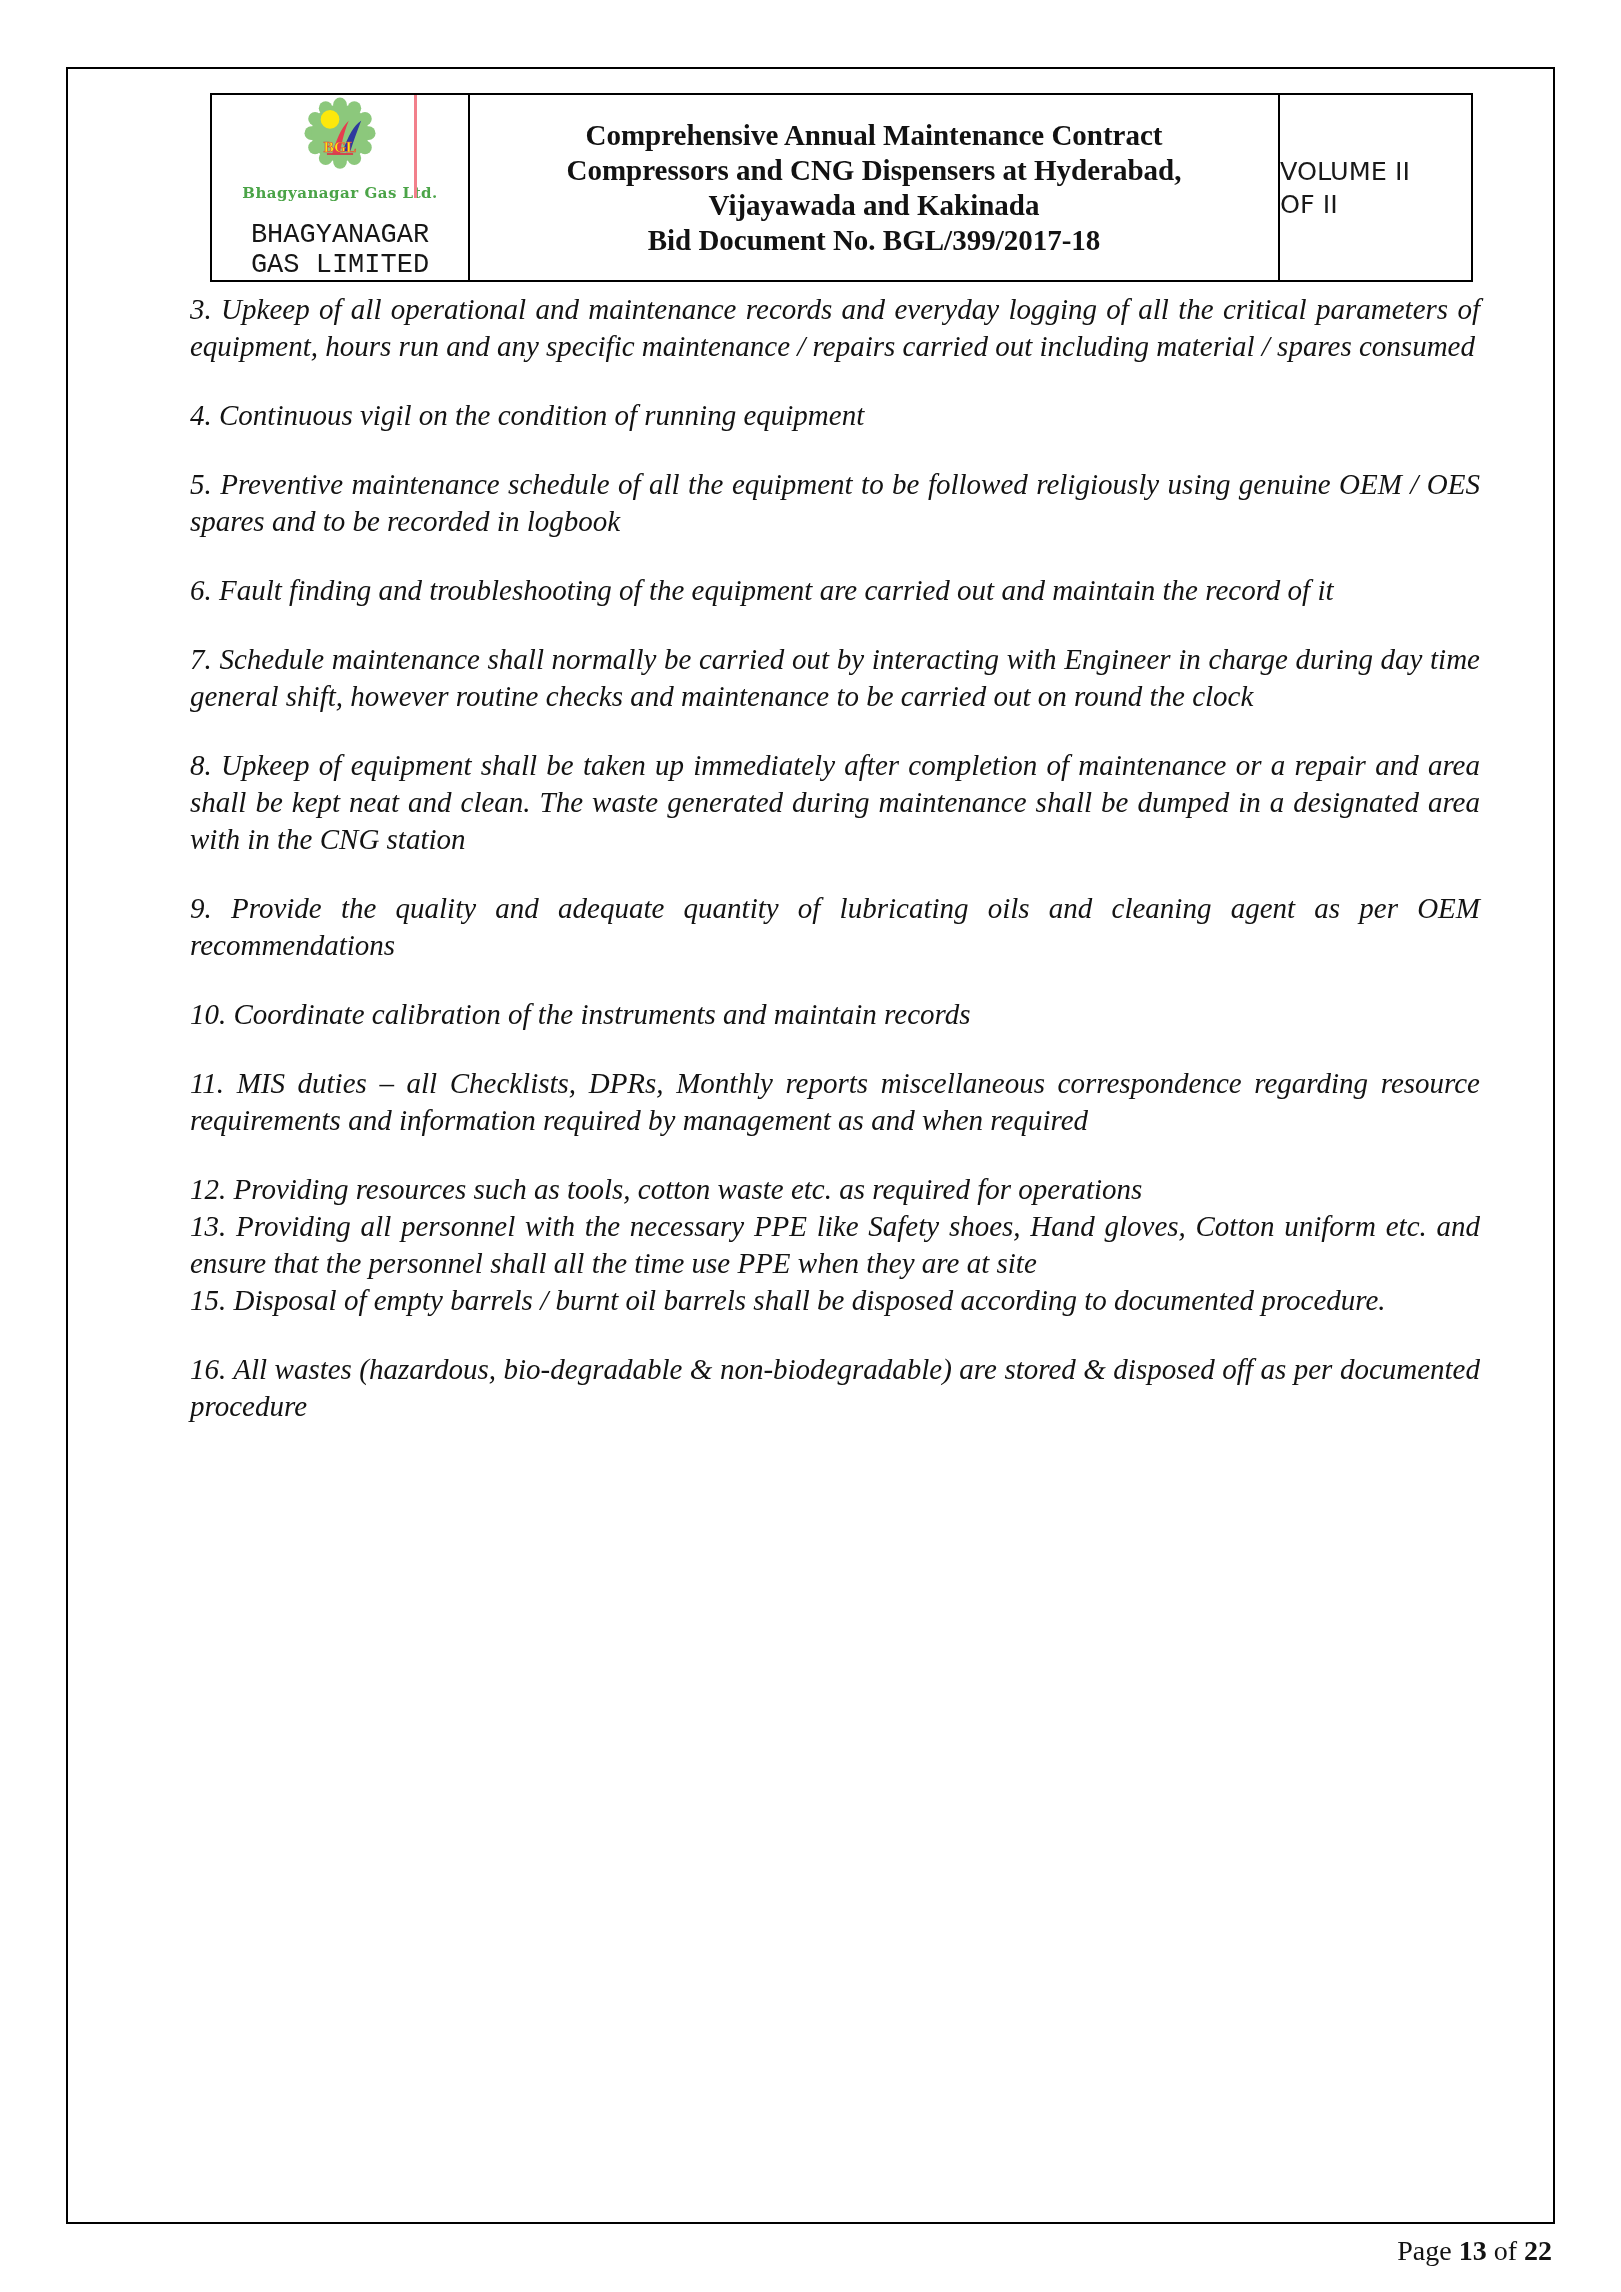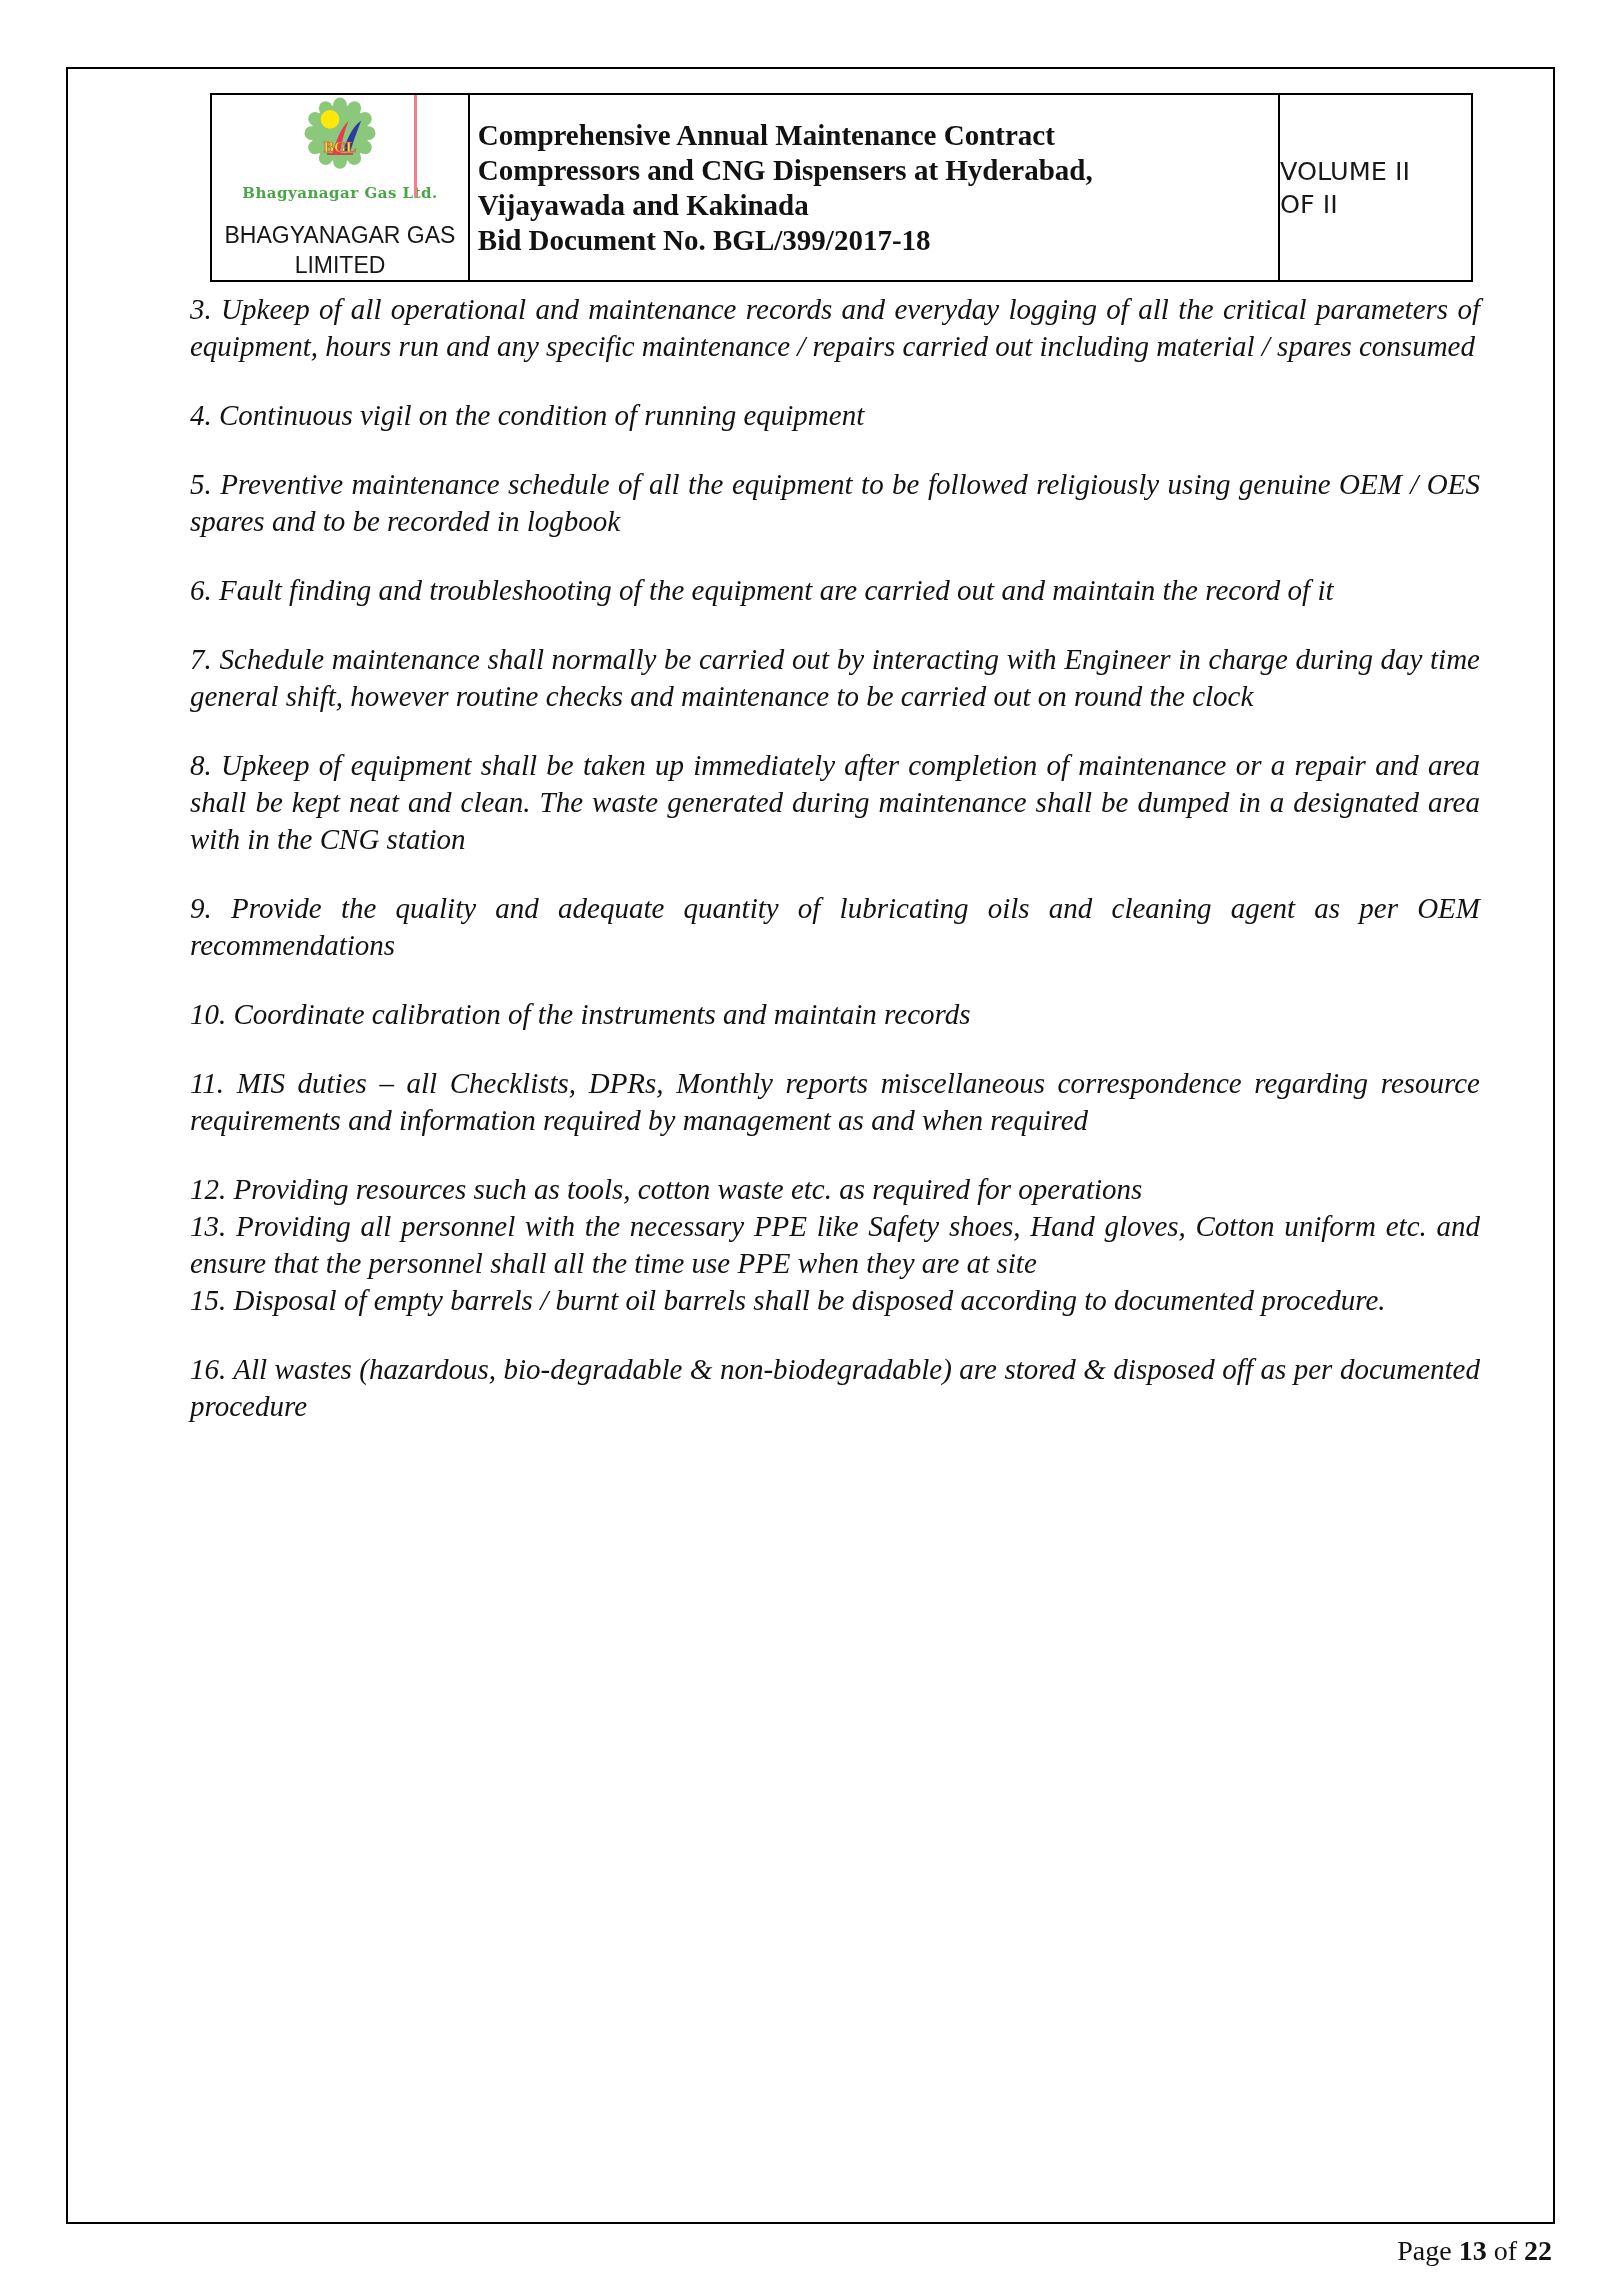--- a/index.html
+++ b/index.html
@@ -50,33 +50,33 @@
   .logo-badge { width: 102px; height: 100px; display: block; }
   .logo-caption {
     font-family: "DejaVu Serif", serif;
     font-size: 15px; line-height: 19.6px;
     font-weight: 600;
     color: #4ba448;
     letter-spacing: 0.5px;
     margin-top: 1px;
   }
   .company-name {
-    font-family: Liberation Sans, sans-serif;
-    font-size: 23px; line-height: 30px;
+    font-family: Liberation Mono, monospace;
+    font-size: 27px; line-height: 30px;
     color: #161616;
     text-align: center;
     width: 233px;
     margin-top: 4.9px;
   }
 
   .title-cell {
     width: 810px;
     border-right: 2px solid #000;
     display: flex; flex-direction: column;
-    justify-content: center; align-items: flex-start;
+    justify-content: center; align-items: center;
     padding: 0 7.8px;
   }
   .title-line {
     font-weight: bold;
     font-size: 29px; line-height: 35px;
     text-align: center;
     white-space: nowrap;
     color: #121212;
   }
 

